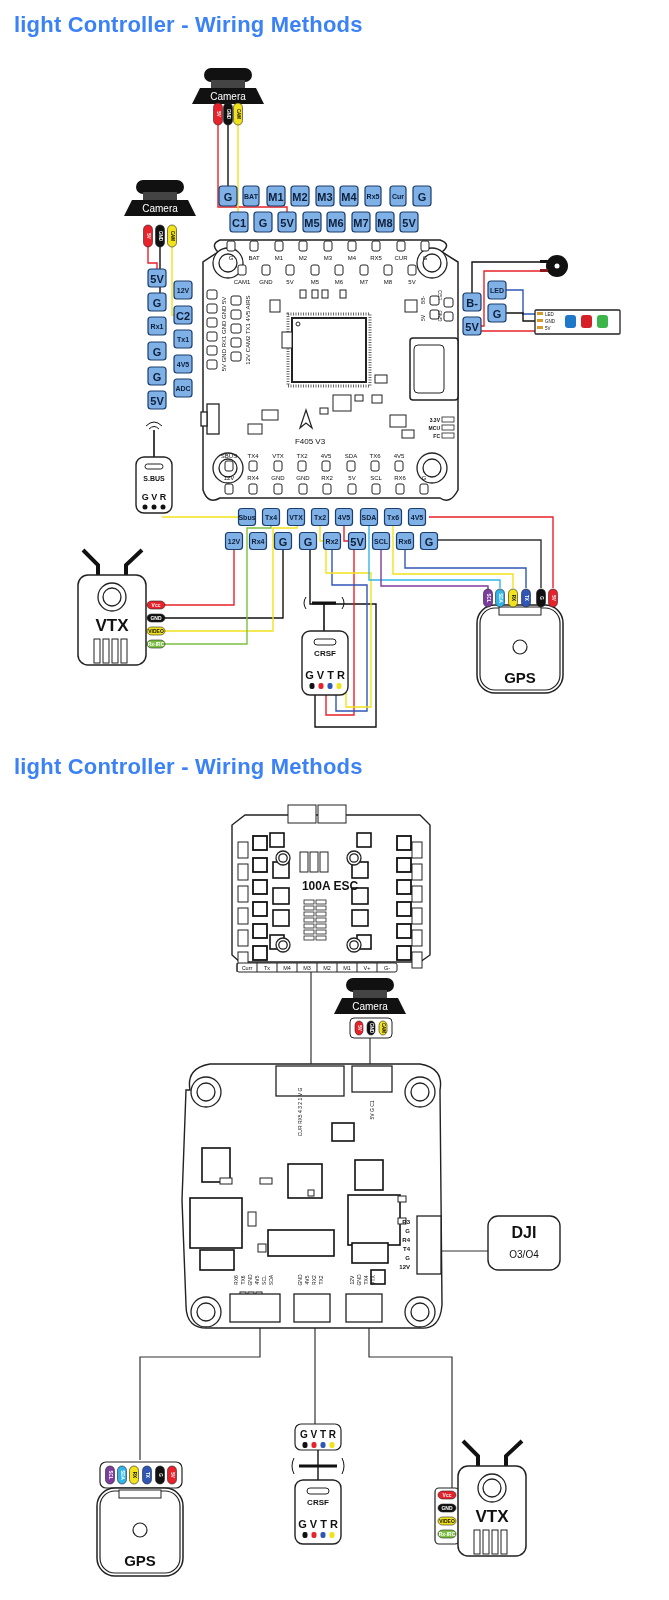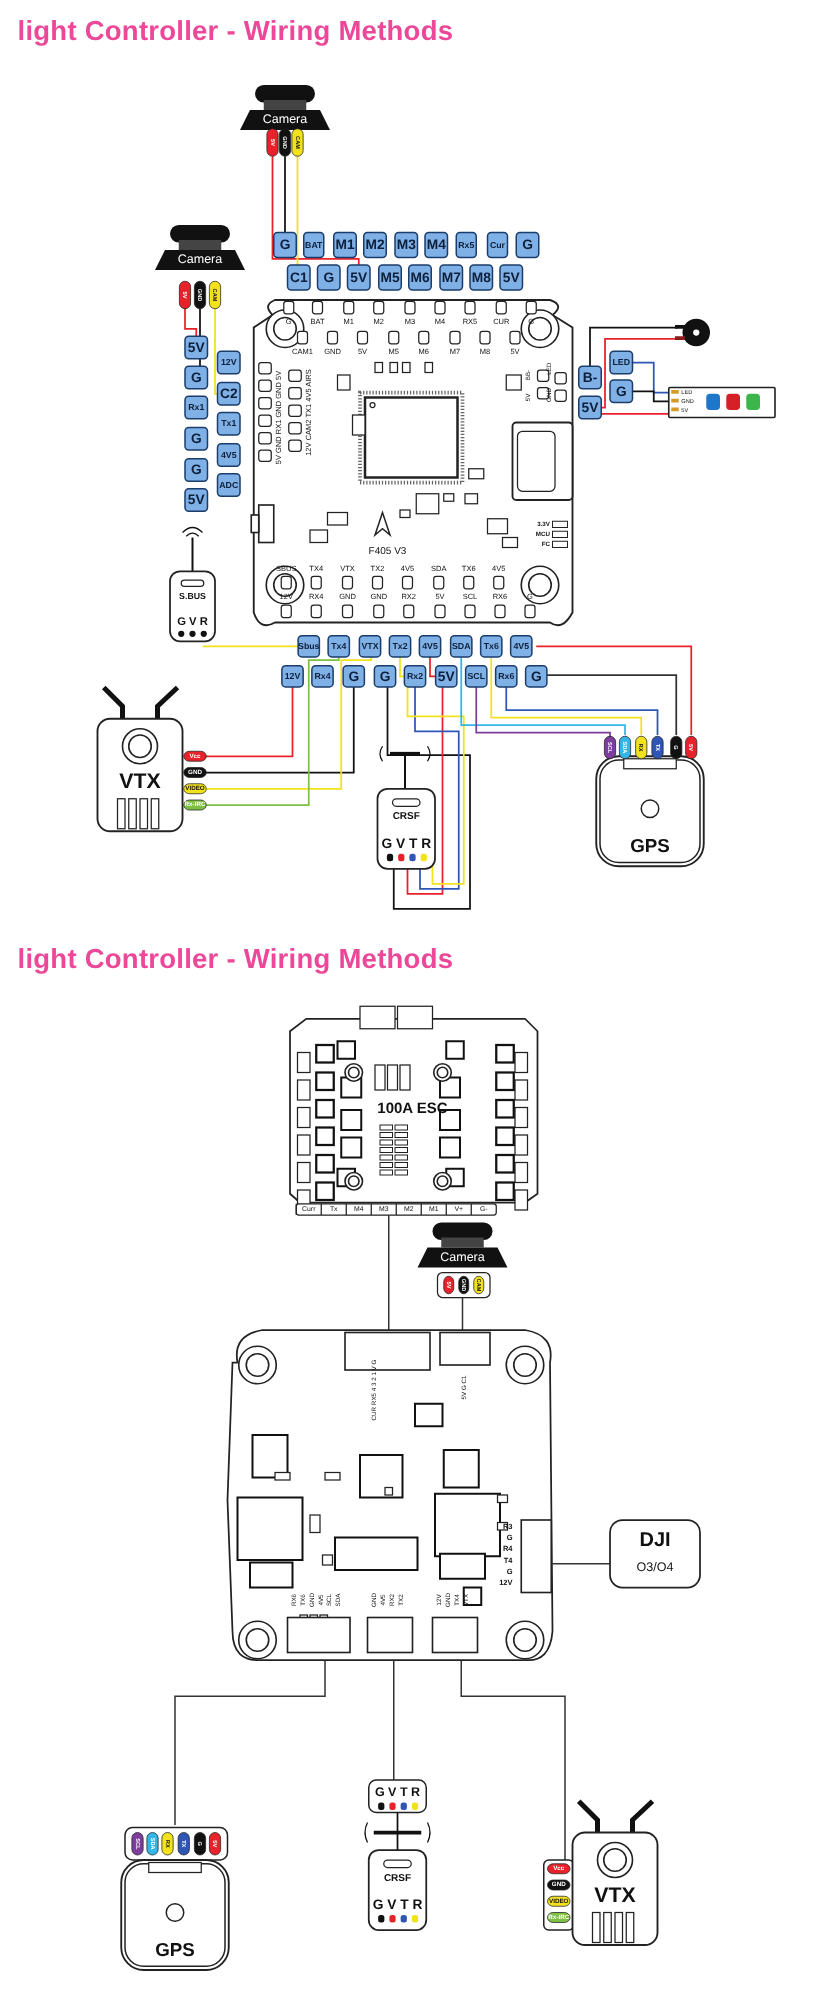--- a/index.html
+++ b/index.html
@@ -1,17 +1,17 @@
 <!DOCTYPE html>
 <html><head>
 <meta charset="utf-8">
 <style>
   html,body{margin:0;padding:0;background:#fff;}
   body{width:669px;height:1600px;position:relative;overflow:hidden;font-family:"Liberation Sans",sans-serif;}
-  .title{position:absolute;left:14px;font-weight:bold;font-size:22px;color:#ec4899;letter-spacing:0.2px;}
+  .title{position:absolute;left:14px;font-weight:bold;font-size:22px;color:#3b82f6;letter-spacing:0.2px;}
   svg{position:absolute;left:0;top:0;}
 </style>
 </head>
 <body>
 
 <div class="title" style="top:12px">light Controller - Wiring Methods</div>
 <div class="title" style="top:754px">light Controller - Wiring Methods</div>
 
 <svg id="diagram" width="669" height="1600" viewBox="0 0 669 1600">
     <polyline points="218,125 218,207 287,207 287,222" fill="none" stroke="#e8222a" stroke-width="1.4"></polyline>

